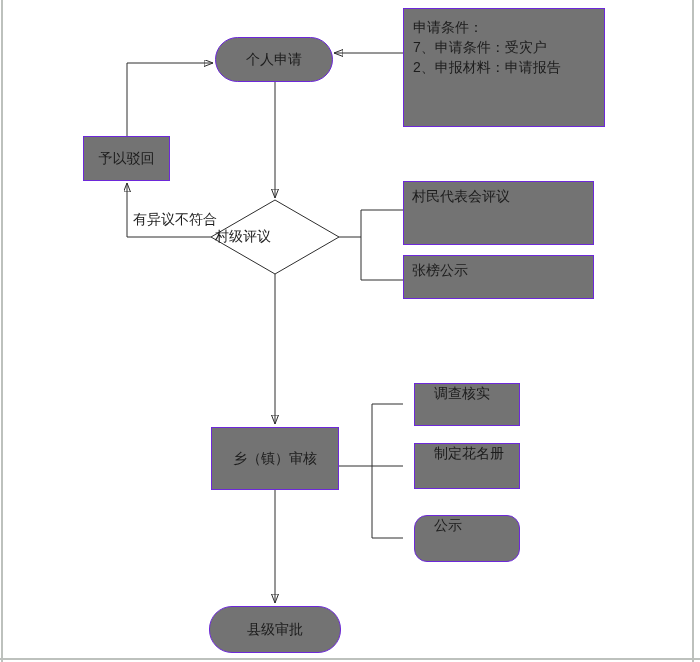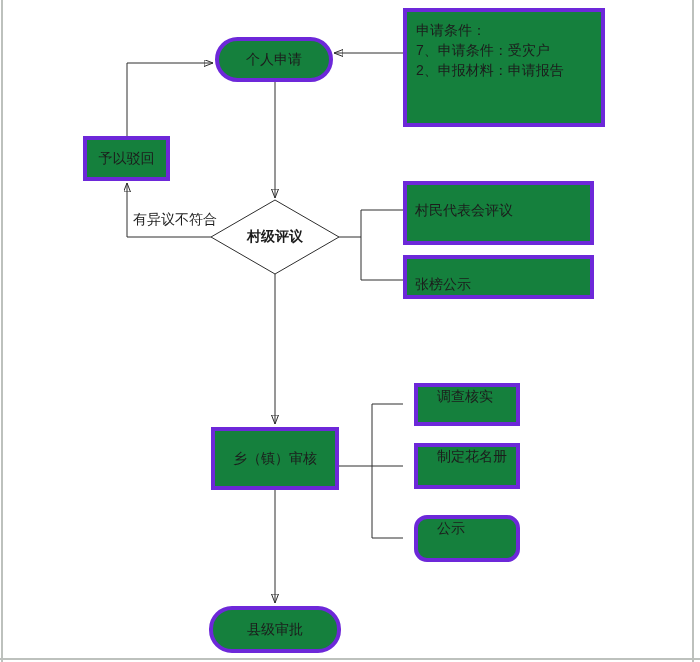--- a/index.html
+++ b/index.html
@@ -17,46 +17,44 @@
   .edge-right  { left: 692px; top: 0; width: 2px; height: 662px; }
   .edge-bottom { left: 0; top: 658px; width: 700px; height: 2px; }
 
   svg.wires { position: absolute; left: 0; top: 0; z-index: 1; }
   svg.wires path, svg.wires polygon { stroke: #2e2e2e; stroke-width: 1; }
   svg.wires path { fill: none; }
 
   .node {
     position: absolute;
     box-sizing: border-box;
-    border: 4px solid #6d28d9;
-    background: #15803d;
+    border: 1px solid #6d28d9;
+    background: #737373;
     font-size: 14px;
     z-index: 2;
     line-height: 1.3;
   }
   .center { display: flex; align-items: center; justify-content: center; text-align: center; }
   .stadium { border-radius: 23px; }
-  .topleft { padding: 16px 8px; }
+  .topleft { padding: 6px 8px; font-family: Liberation Mono, monospace; }
   .vcenter-left { display: flex; padding-left: 19px; margin-left: 11px; }
 
   .note-box { padding: 8px 9px; }
   .note-line { line-height: 20px; white-space: nowrap; }
 
   .float-label {
     position: absolute;
     z-index: 2;
     font-size: 14px;
     white-space: nowrap;
   }
   .diamond-label {
     position: absolute;
     z-index: 2;
     font-size: 14px;
-    text-align: center;
-    font-weight: bold;
   }
 </style>
 </head>
 <body>
 
 <div class="canvas">
 
   <div class="page-edge edge-left"></div>
   <div class="page-edge edge-right"></div>
   <div class="page-edge edge-bottom"></div>

